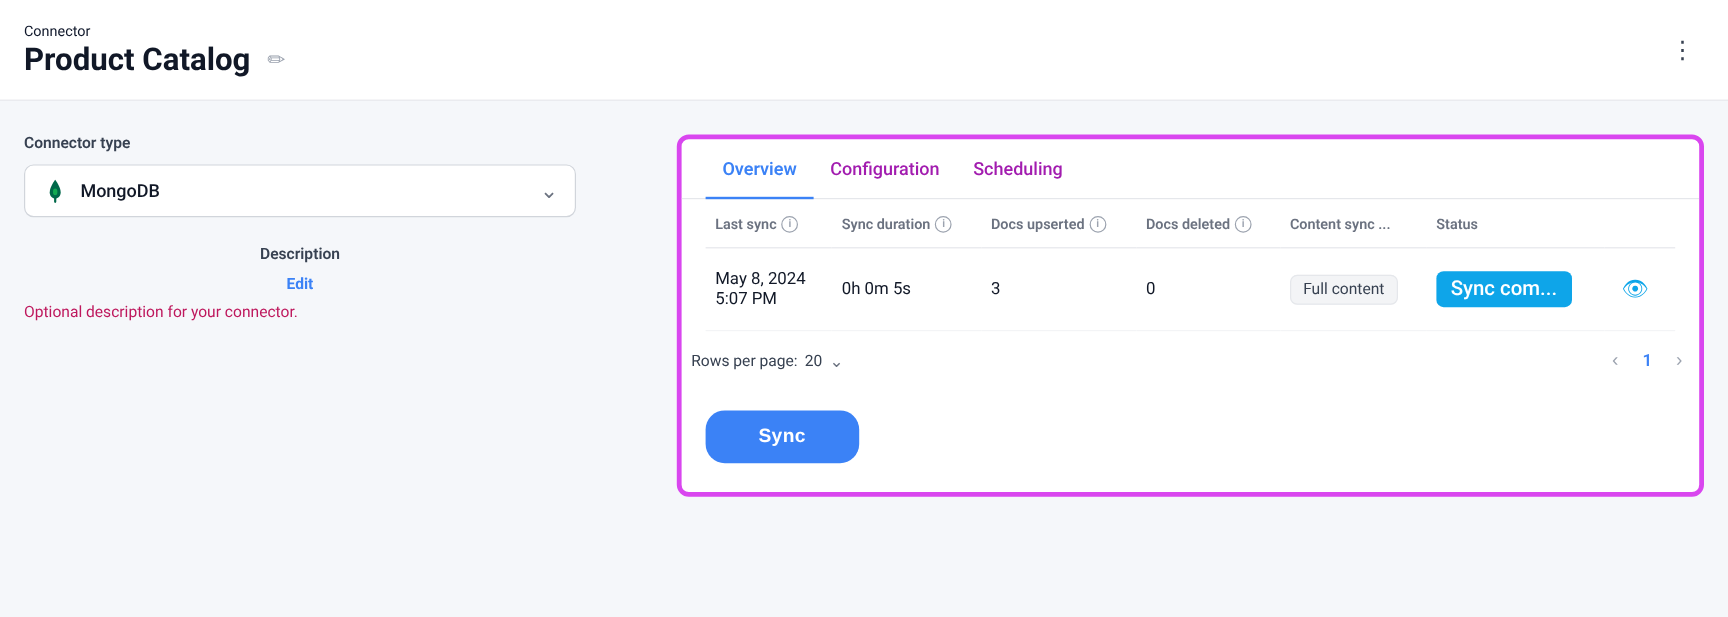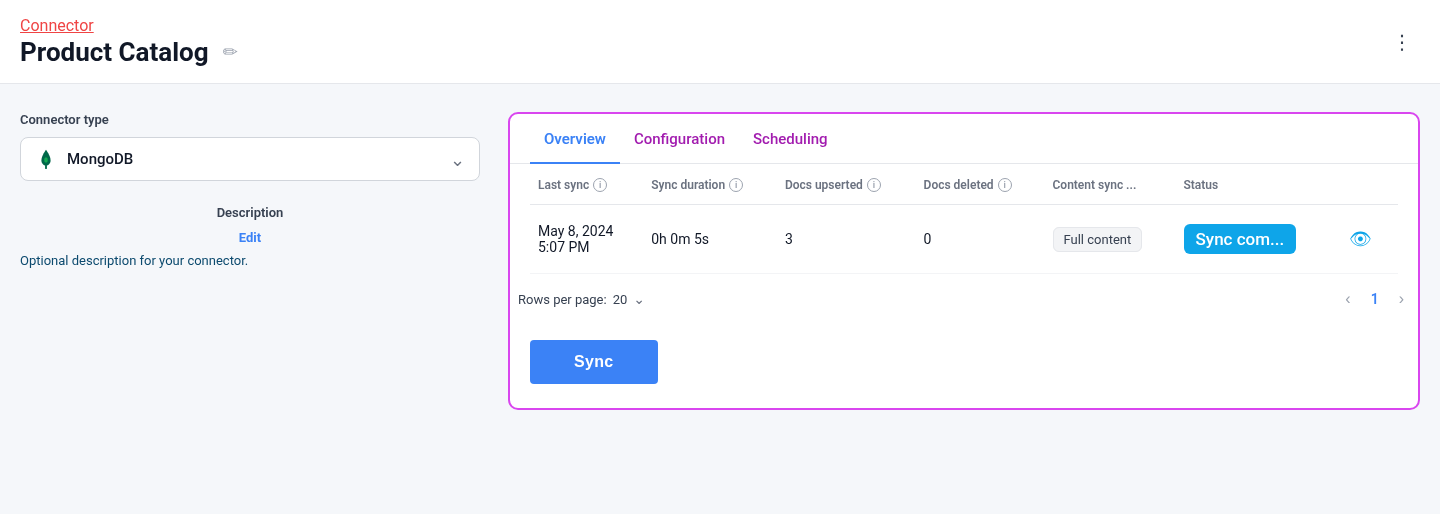--- a/index.html
+++ b/index.html
@@ -18,24 +18,23 @@
       display: flex;
       align-items: center;
       justify-content: space-between;
       height: 84px;
     }
     .header-left {
       display: flex;
       flex-direction: column;
     }
     .header-subtitle {
-      font-size: 16px;
-      color: #ef4444;
+      font-size: 12px;
+      color: #0f172a;
       margin-bottom: 2px;
-      text-decoration: underline;
     }
     .header-title-row {
       display: flex;
       align-items: center;
       gap: 10px;
       justify-content: flex-end;
     }
     .header-title {
       font-size: 26px;
       font-weight: 700;
@@ -59,21 +58,21 @@
       color: #374151;
       font-size: 20px;
       padding: 4px 8px;
       border-radius: 4px;
     }
 
     
     .main {
       display: flex;
       padding: 28px 20px;
-      gap: 28px;
+      gap: 40px;
       align-items: flex-start;
     }
 
     
     .left-panel {
       width: 460px;
       flex-shrink: 0;
     }
     .field-label {
       font-size: 13px;
@@ -120,31 +119,32 @@
     }
     .edit-link {
       color: #3b82f6;
       font-size: 13px;
       font-weight: 700;
       cursor: pointer;
       text-decoration: none;
     }
     .desc-text {
       font-size: 13px;
-      color: #0c4a6e;
+      color: #be185d;
     }
 
     
     .right-panel {
       flex: 1;
       background: #fff;
-      border: 2px solid #d946ef;
+      border: 4px solid #d946ef;
       border-radius: 10px;
       padding: 0;
       overflow: hidden;
+      margin-left: 44px;
     }
 
     
     .tabs {
       display: flex;
       border-bottom: 1px solid #e5e7eb;
       padding: 0 20px;
     }
     .tab {
       padding: 16px 14px 14px;
@@ -266,21 +266,21 @@
     }
 
     
     .sync-btn-area {
       padding: 16px 20px 24px;
     }
     .sync-btn {
       background: #3b82f6;
       color: #fff;
       border: none;
-      border-radius: 4px;
+      border-radius: 16px;
       padding: 13px 44px;
       font-size: 16px;
       font-weight: 600;
       cursor: pointer;
       letter-spacing: 0.02em;
     }
 
     .th-inner {
       display: flex;
       align-items: center;

